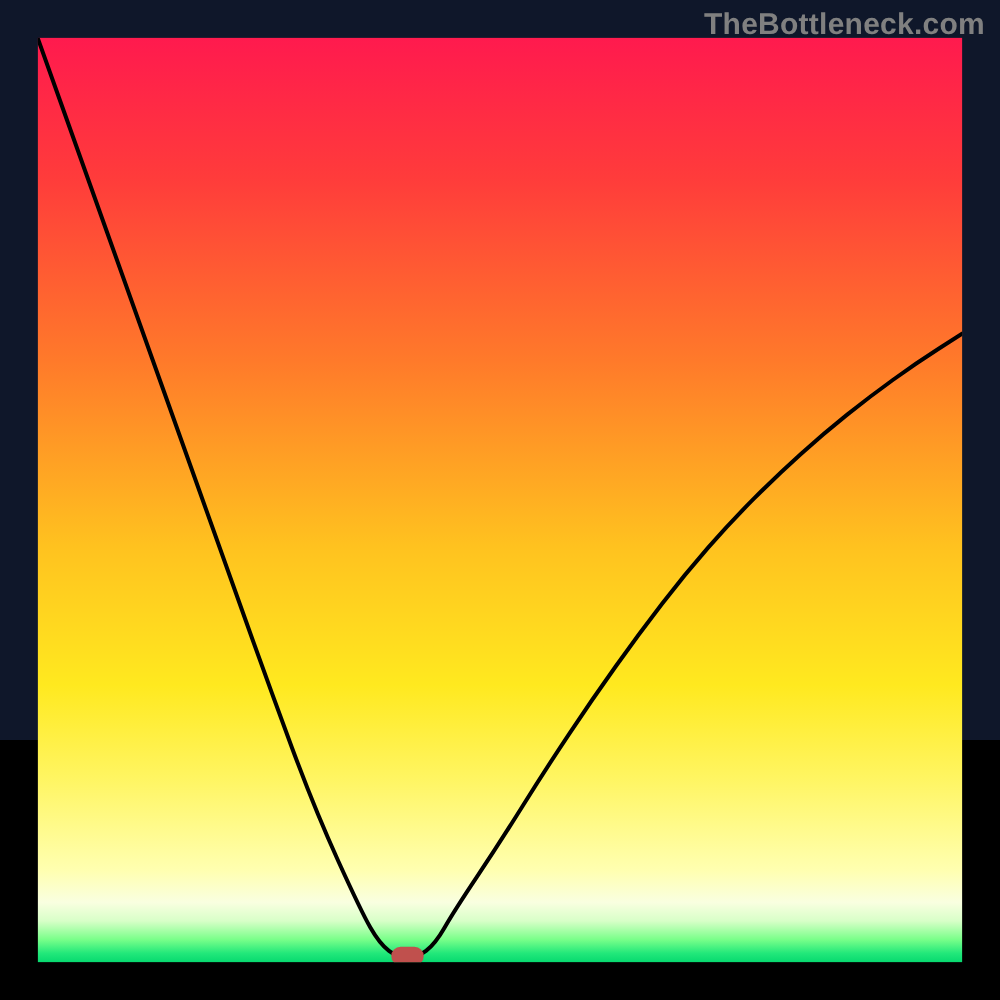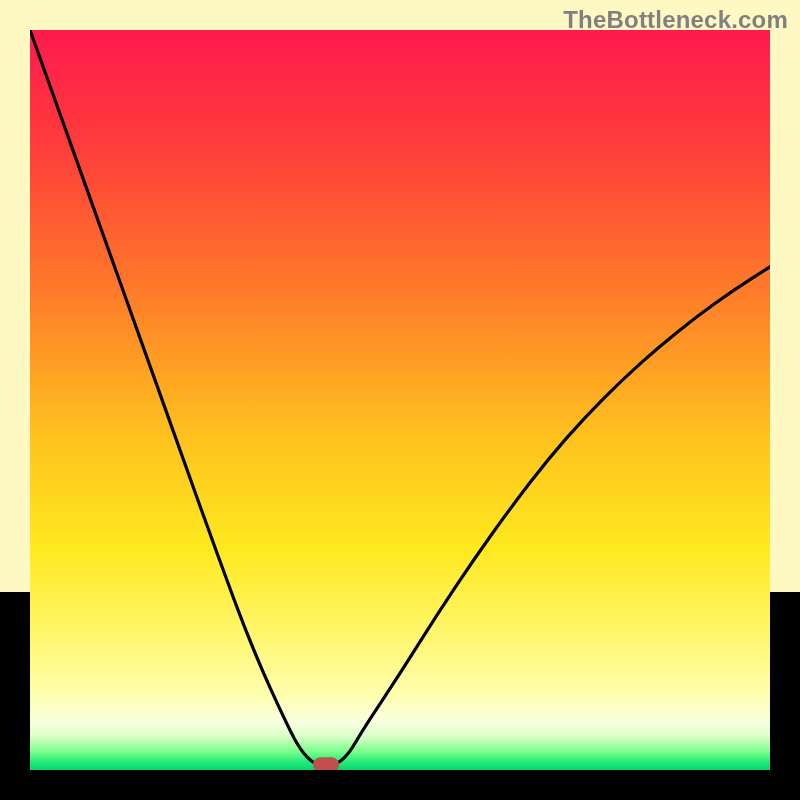--- a/index.html
+++ b/index.html
@@ -9,21 +9,21 @@
     height: 800px;
     background: #000;
     overflow: hidden;
   }
   .frame {
     position: absolute;
     left: 0;
     top: 0;
     width: 800px;
     height: 592px;
-    background: #fef9c3;
+    background: #0f172a;
   }
   .plot {
     position: absolute;
     left: 30px;
     top: 30px;
     width: 740px;
     height: 740px;
     overflow: hidden;
   }
   .watermark {

